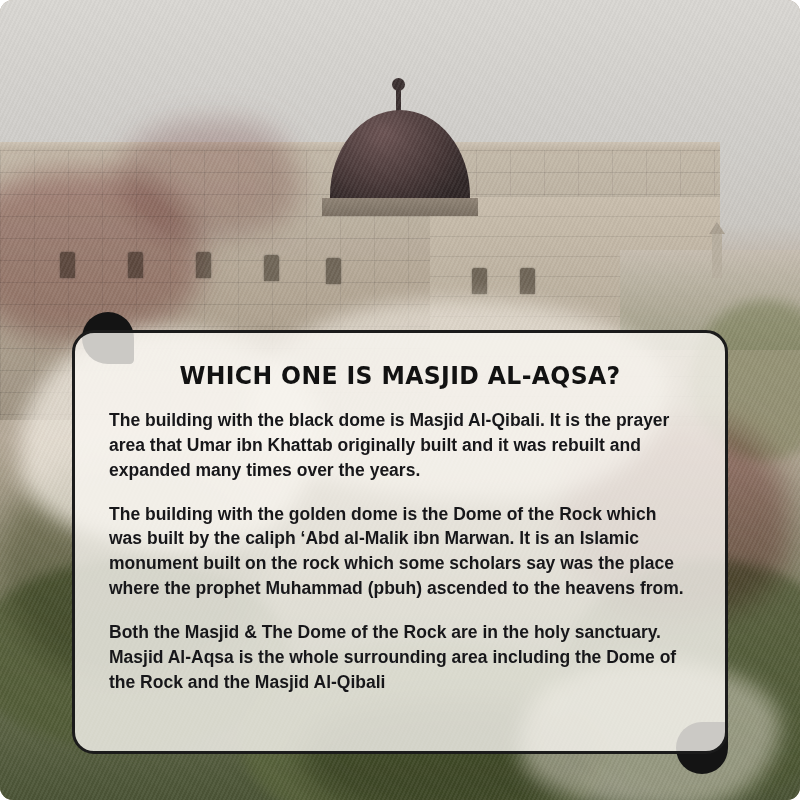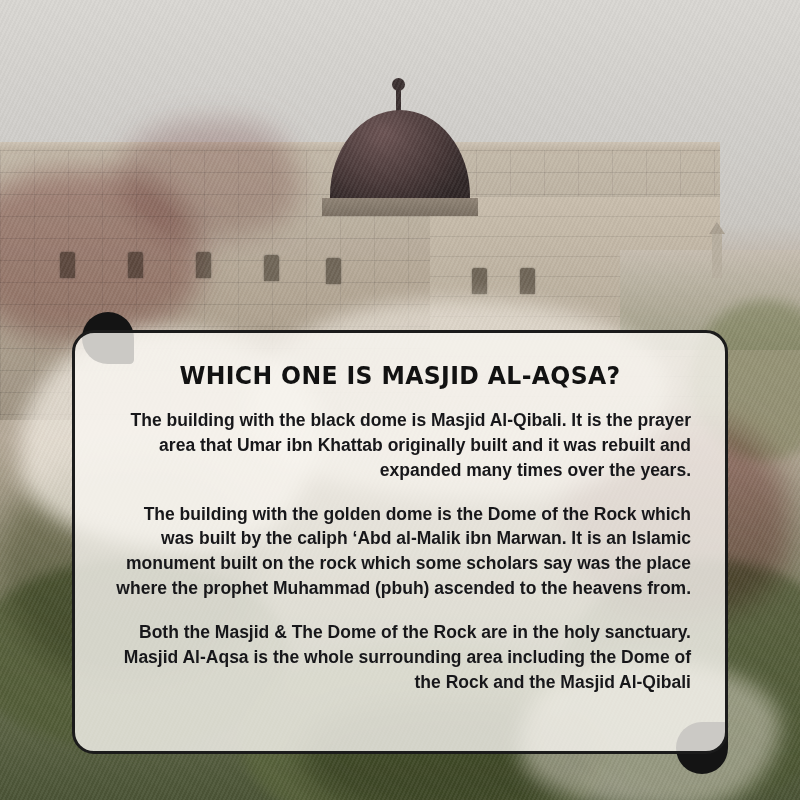--- a/index.html
+++ b/index.html
@@ -9,20 +9,21 @@
   }
   body {
     font-family: "Liberation Sans", sans-serif;
   }
   .poster {
     position: relative;
     width: 800px;
     height: 800px;
     overflow: hidden;
     background: #cfc7bd;
+    border-radius: 13px;
   }
 
   
   .photo {
     position: absolute;
     inset: 0;
     background:
       
       linear-gradient(to bottom, #d8d6d2 0%, #cfcdc9 18%, #c9c6c1 28%, rgba(201,198,193,0) 34%),
       
@@ -194,21 +195,21 @@
     font-family: "DejaVu Sans", sans-serif;
     font-weight: bold;
     font-size: 25px;
     letter-spacing: 0.4px;
     color: #121212;
     margin: 2px 0 18px 0;
     text-transform: uppercase;
     transform: scaleX(0.94);
   }
   .para {
-    text-align: right;
+    text-align: left;
     font-family: "Liberation Sans", sans-serif;
     font-weight: bold;
     font-size: 17.5px;
     line-height: 1.42;
     color: #17171a;
     margin: 0 0 19px 0;
   }
   .para:last-child {
     margin-bottom: 4px;
   }

